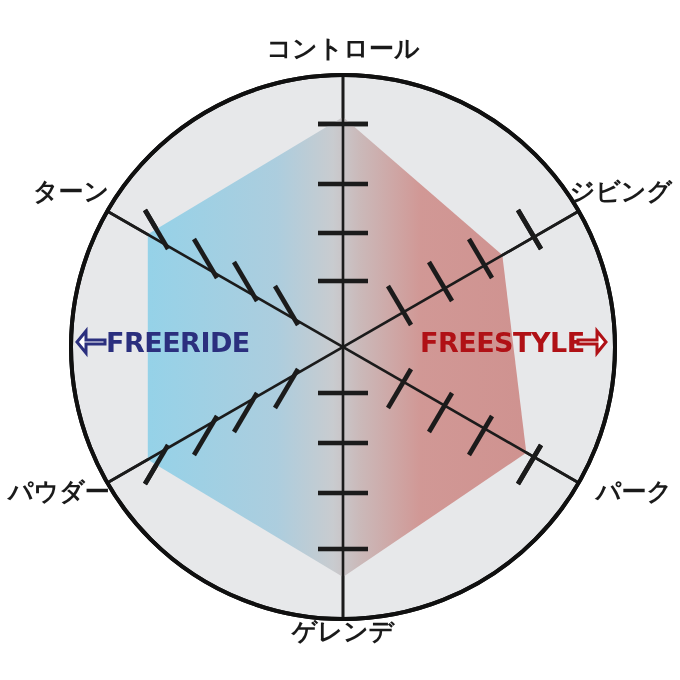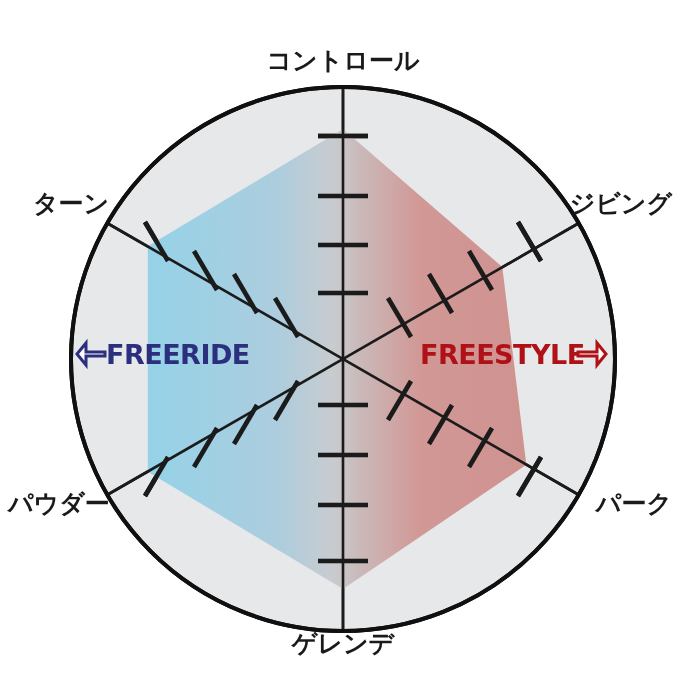--- a/index.html
+++ b/index.html
@@ -3,21 +3,21 @@
 <meta charset="utf-8">
 <style>
   html,body{margin:0;padding:0;}
   body{
     width:680px;height:680px;
     background:#ffffff;
     font-family:"Liberation Sans", sans-serif;
     overflow:hidden;
     position:relative;
   }
-  #chart-root{position:absolute;left:0;top:16px;width:680px;height:524px;}
+  #chart-root{position:absolute;left:0;top:4px;width:680px;height:524px;}
   svg{display:block;}
   .axis-label{
     font-family:"DejaVu Sans", sans-serif;
     font-weight:700;
     font-size:25px;
     fill:#1a1a1a;
   }
   .brand-label{
     font-family:"DejaVu Sans", sans-serif;
     font-weight:700;

